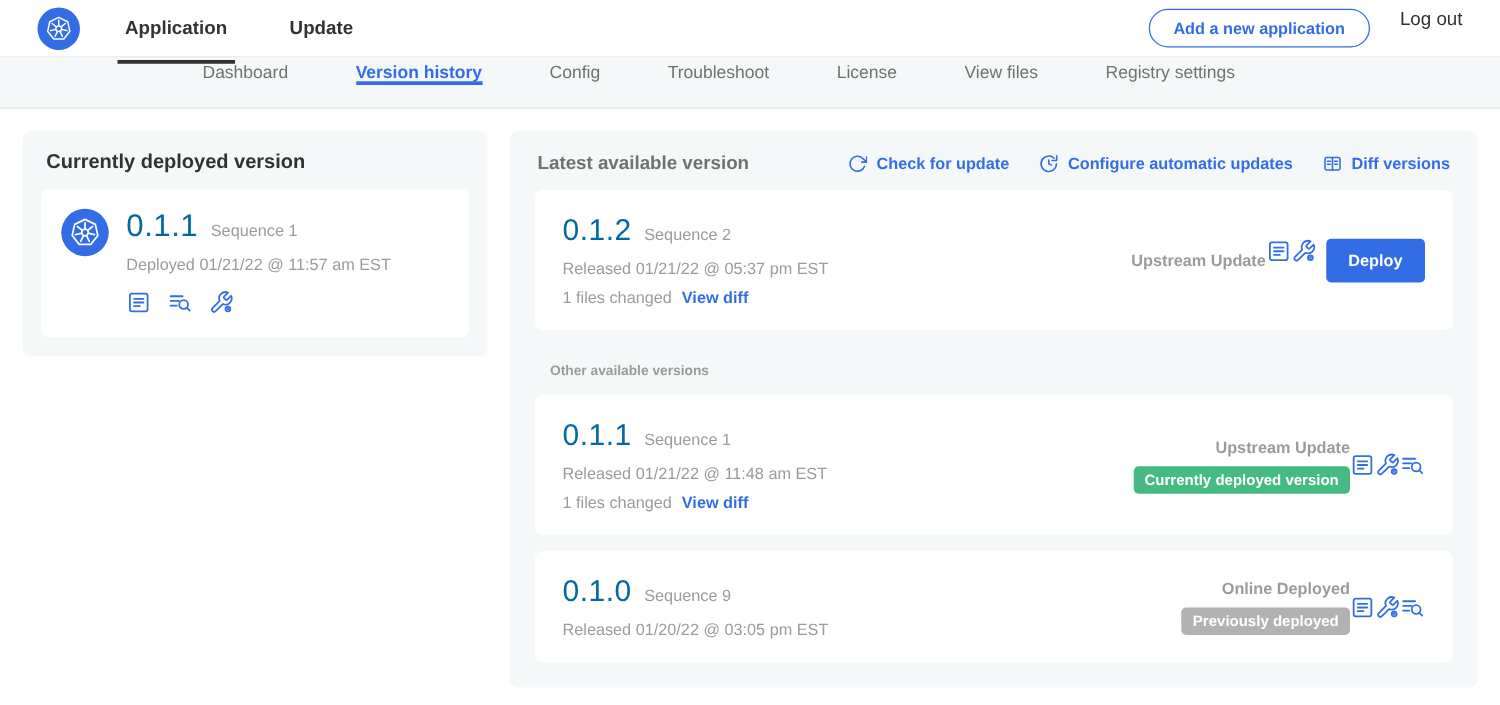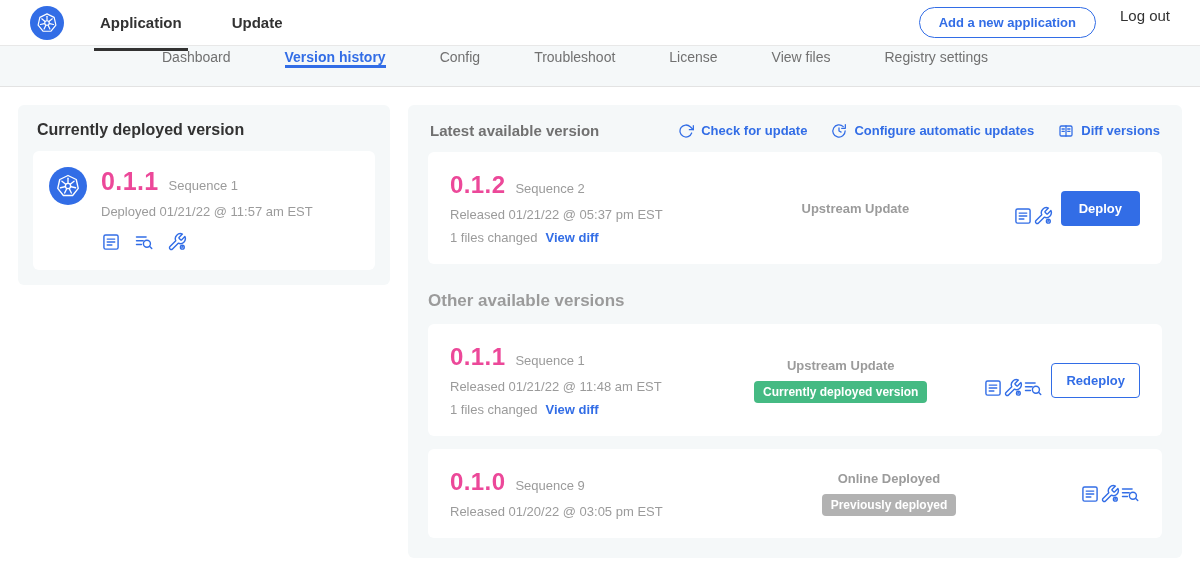--- a/index.html
+++ b/index.html
@@ -27,48 +27,48 @@
   
   .content{display:flex;align-items:flex-start;gap:18px;padding:18px}
   .panel{background:#f5f8f9;border-radius:6px}
   .panel-left{width:372px;padding:14px 15px 15px}
   .panel-left h2{font-size:16px;font-weight:700;color:#323232;margin:2px 0 12px 4px}
   .deployed-card{background:#fff;border-radius:6px;padding:16px 16px 18px;display:flex;gap:14px}
   .k8s-badge{width:38px;height:38px;border-radius:50%;background:#326de6;flex:0 0 38px;display:flex;align-items:center;justify-content:center}
   .k8s-badge svg{width:30px;height:30px;stroke:#fff;fill:none;stroke-width:1.1;stroke-linecap:round;stroke-linejoin:round}
 
   .vline{display:flex;align-items:baseline;gap:10px}
-  .vnum{font-size:25px;font-weight:700;color:#ec4899;letter-spacing:.4px}
+  .vnum{font-size:25px;font-weight:400;color:#0369a1;letter-spacing:.4px}
   .vnum.sm{font-size:24px}
   .vseq{font-size:13px;color:#9b9b9b}
   .vreleased{font-size:13px;color:#9b9b9b;margin-top:8px}
   .vfiles{display:flex;gap:8px;font-size:13px;color:#9b9b9b;margin-top:8px;align-items:flex-start}
   .vdiff{color:#326de6;font-weight:700;cursor:pointer}
   .icon-row{display:flex;gap:13px;margin-top:13px;color:#326de6}
   .icon-btn{cursor:pointer;display:flex;align-items:center}
   .icon-btn svg{width:20px;height:20px}
 
   .panel-right{flex:1;padding:15px 20px 20px}
   .avail-header{display:flex;padding:2px 2px 0}
   .avail-title{font-size:15px;font-weight:700;color:#717171}
   .avail-actions{margin-left:auto;display:flex;gap:24px}
   .action-link{display:flex;align-items:center;gap:7px;color:#326de6;font-size:13px;font-weight:700;cursor:pointer}
   .action-link svg{width:16px;height:16px;stroke-width:1.9}
 
   .vcard{background:#fff;border-radius:6px;padding:19px 22px;display:flex;align-items:center;margin-top:13px}
   .vcol-left{flex:0 0 248px}
-  .vcol-mid{flex:1;display:flex;flex-direction:column;align-items:center}
+  .vcol-mid{flex:1;display:flex;flex-direction:column;align-items:flex-end}
   .vsource{font-size:13px;font-weight:700;color:#9b9b9b}
   .vbadge{display:inline-block;margin-top:8px;padding:4px 9px;border-radius:4px;font-size:12px;font-weight:700;color:#fff}
   .vbadge.green{background:#45ba83}
   .vbadge.gray{background:#b2b2b2}
-  .vcol-right{display:flex;align-items:flex-end;color:#326de6}
+  .vcol-right{display:flex;align-items:flex-start;color:#326de6}
   .btn-primary{background:#326de6;color:#fff;border:none;border-radius:4px;padding:10px 18px;font-size:13px;font-weight:700;font-family:inherit;cursor:pointer;margin-left:8px}
   .btn-outline{background:#fff;color:#326de6;border:1px solid #326de6;border-radius:4px;padding:9px 14px;font-size:13px;font-weight:700;font-family:inherit;cursor:pointer;margin-left:8px}
-  .other-title{font-size:17px;font-weight:700;color:#9b9b9b;margin:27px 0 0 0}
+  .other-title{font-size:11px;font-weight:700;color:#9b9b9b;margin:27px 0 0 12px}
 </style>
 </head>
 <body>
 
 <svg class="defs" aria-hidden="true">
   <symbol id="i-k8s" viewBox="0 0 24 24">
     <polygon points="12,3.6 18.6,6.8 20.2,13.9 15.7,19.6 8.3,19.6 3.8,13.9 5.4,6.8"></polygon>
     <circle cx="12" cy="12" r="2.1"></circle>
     <line x1="12" y1="9.4" x2="12" y2="5.8"></line>
     <line x1="14.03" y1="10.38" x2="16.85" y2="8.14"></line>
@@ -279,21 +279,20 @@
         <span class="icon-btn">
             <svg class="ic" viewBox="0 0 24 24">
               <use href="#i-wrench"></use>
             </svg>
           </span>
         <span class="icon-btn">
             <svg class="ic" viewBox="0 0 24 24">
               <use href="#i-logs"></use>
             </svg>
           </span>
-        <button class="btn-outline">Redeploy</button>
       </div>
     </div>
 
     <div class="vcard">
       <div class="vcol-left">
         <div class="vline">
           <span class="vnum sm">0.1.0</span>
           <span class="vseq">Sequence 9</span>
         </div>
         <div class="vreleased">Released 01/20/22 @ 03:05 pm EST</div>

